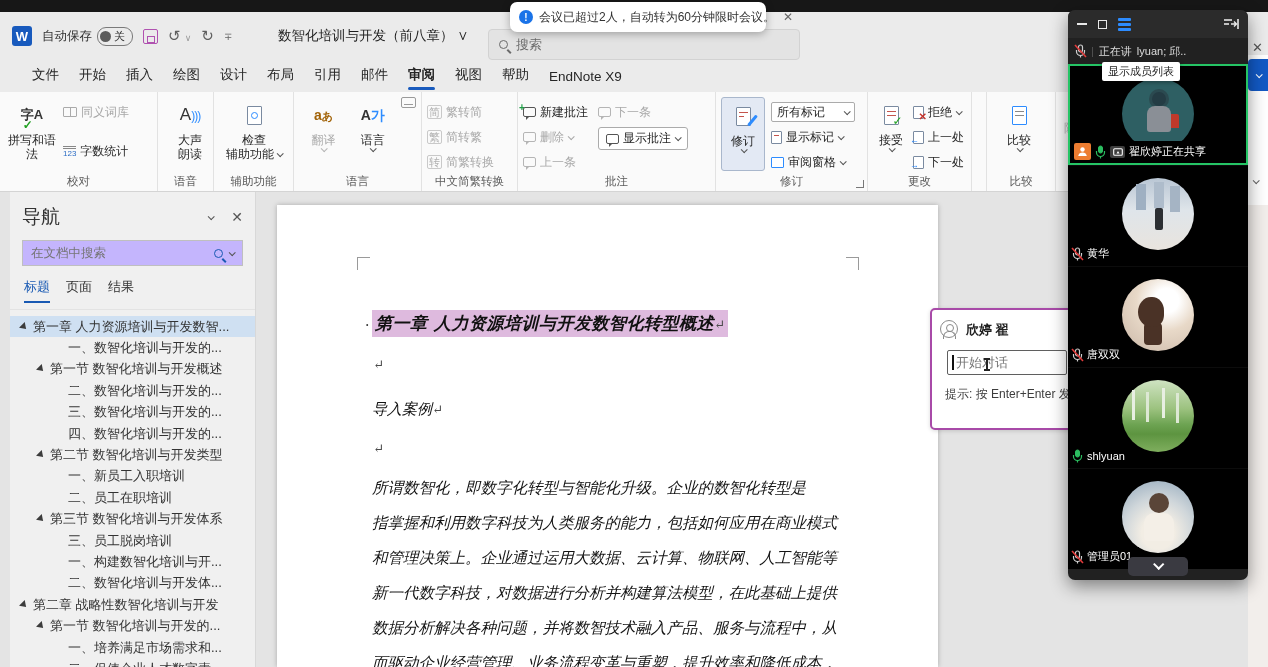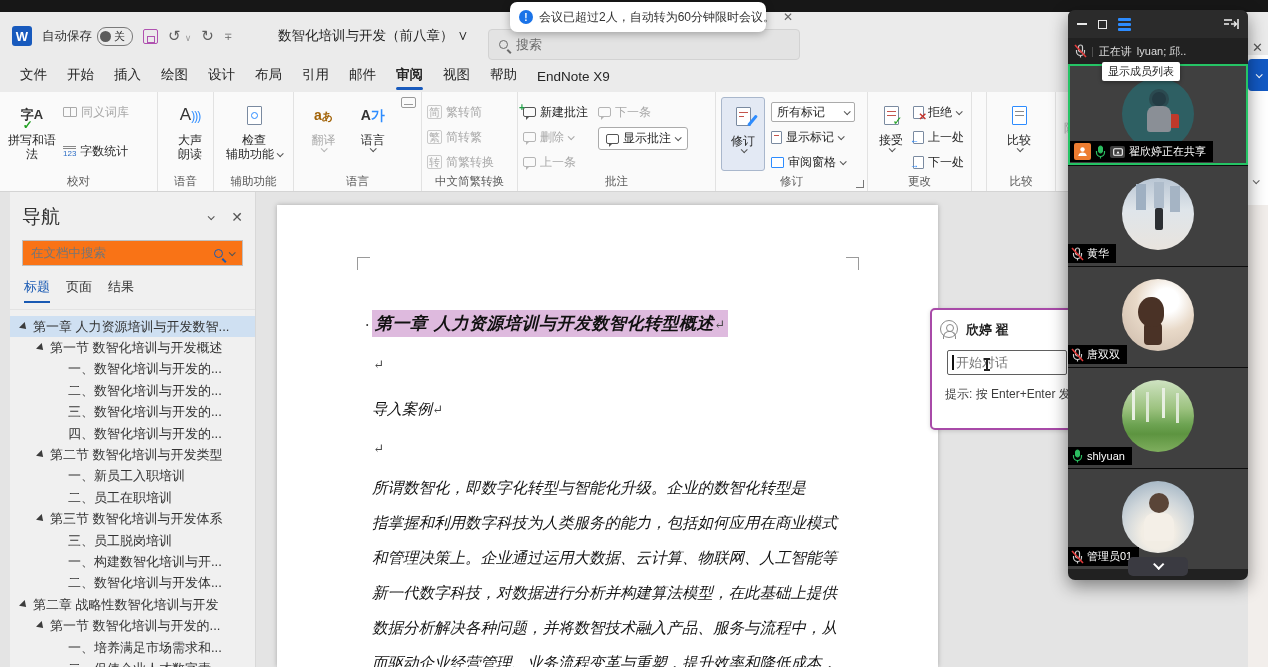--- a/index.html
+++ b/index.html
@@ -27,21 +27,21 @@
   .lens::after{content:"";position:absolute;left:8px;top:8px;width:5px;height:1.5px;background:#6a6a6a;transform:rotate(45deg);transform-origin:0 0}
   .tb-close{position:absolute;left:1252px;top:28px;font-size:13px;color:#555}
 
   
   #toast{left:510px;top:2px;width:256px;height:30px;background:#fff;border-radius:7px;box-shadow:0 2px 8px rgba(0,0,0,.3);display:flex;align-items:center;gap:6px;padding:0 9px;z-index:60}
   .info-ic{width:14px;height:14px;border-radius:50%;background:#1a73e8;color:#fff;font-size:10px;font-weight:bold;display:flex;align-items:center;justify-content:center;flex:none}
   #toast .t-text{font-size:12px;color:#333;white-space:nowrap}
   #toast .t-close{font-size:12px;color:#666;margin-left:2px}
 
   
-  #menubar{left:0;top:60px;width:1268px;height:32px;background:#ebebeb;display:flex;align-items:flex-end;padding-left:10px}
+  #menubar{left:0;top:60px;width:1268px;height:32px;background:#ebebeb;display:flex;align-items:flex-end;padding-left:22px}
   .mtab{padding:6px 10px 8px;font-size:13.5px;color:#262626;position:relative;white-space:nowrap}
   .mtab.active{font-weight:bold}
   .mtab.active::after{content:"";position:absolute;left:10px;right:10px;bottom:2px;height:3px;border-radius:2px;background:#185abd}
 
   
   #ribbon{left:0;top:92px;width:1268px;height:100px;background:#fafafa;border-bottom:1px solid #d4d4d4;display:flex}
   .grp{position:relative;border-right:1px solid #e2e2e2;padding:5px 5px 16px;flex:none}
   .grp-label{position:absolute;bottom:2px;left:0;right:0;text-align:center;font-size:11.5px;color:#5a5a5a;white-space:nowrap}
   .bigbtn{display:flex;flex-direction:column;align-items:center;justify-content:flex-start;width:54px;font-size:12px;color:#262626;line-height:14px;text-align:center;padding-top:3px}
   .bigic{height:30px;display:flex;align-items:center;justify-content:center;margin-bottom:3px}
@@ -73,21 +73,21 @@
   .lang-ic{font-size:14px;font-weight:bold;color:#333}.lang-ic i{font-style:normal;color:#2d8cff}
   .gchar{color:#b0b0b0;font-size:11px;border:1px solid #c9c9c9;border-radius:2px;padding:0 1px;line-height:12px}
 
   
   #main{left:10px;top:192px;width:1104px;height:475px}
   #navpane{position:absolute;left:0;top:0;width:246px;height:475px;background:#f0f0f0;border-right:1px solid #d8d8d8;overflow:hidden}
   .nav-head{display:flex;align-items:center;padding:12px 12px 8px}
   .nav-title{font-size:19px;color:#333;flex:1}
   .nav-head .cv{color:#555;margin-right:18px}
   .nav-x{color:#555;font-size:14px}
-  .nav-search{margin:2px 12px 10px;height:26px;background:#f97316;border:1px solid #bfbfbf;display:flex;align-items:center;padding:0 8px;gap:6px}
+  .nav-search{margin:2px 12px 10px;height:26px;background:#c4b5fd;border:1px solid #bfbfbf;display:flex;align-items:center;padding:0 8px;gap:6px}
   .nav-search input{border:none;outline:none;flex:1;font-size:12.5px;color:#444;background:transparent;font-family:inherit}
   .nav-search .lens{border-color:#1859b3}.nav-search .lens::after{background:#1859b3}
   .nav-search .cv{color:#555}
   .nav-tabs{display:flex;gap:16px;padding:2px 14px 6px;font-size:13px;color:#333;border-bottom:1px solid #e3e3e3}
   .ntab{padding-bottom:5px}
   .ntab.active{color:#1859b3;border-bottom:2.5px solid #1859b3}
   .tree{padding-top:6px;font-size:13px;color:#333}
   .titem{display:flex;align-items:center;height:21.4px;white-space:nowrap;overflow:hidden}
   .titem.sel{background:#cfe0f2}
   .tri{width:0;height:0;border-left:4px solid transparent;border-right:4px solid transparent;border-top:6px solid #3c3c3c;transform:rotate(-45deg);margin-right:5px;flex:none}
@@ -133,21 +133,21 @@
   .m-min{width:10px;height:2px;background:#e8e8e8}
   .m-max{width:9px;height:9px;border:1.5px solid #e8e8e8}
   .m-list{display:flex;flex-direction:column;gap:2px}
   .m-list span{width:13px;height:3px;background:#2d8cff;border-radius:1px}
   .m-expand{margin-left:auto}
   .m-status{height:26px;display:flex;align-items:center;gap:5px;padding:0 7px;color:#ddd;font-size:11px;position:relative}
   .m-sep{color:#555}
   .m-suffix{overflow:hidden;white-space:nowrap;flex:1}
   .m-tip{position:absolute;left:34px;top:24px;background:#fff;color:#222;font-size:11px;padding:2px 6px;border-radius:2px;box-shadow:0 1px 4px rgba(0,0,0,.4);white-space:nowrap;z-index:5}
   .tiles{position:absolute;left:0;top:54px;width:180px}
-  .tile{position:relative;width:180px;height:101px;background:#404040;border-top:1px solid #0c0c0c}
+  .tile{position:relative;width:180px;height:101px;background:#000000;border-top:1px solid #0c0c0c}
   .tile.sharing{border:2px solid #25c465}
   .av{position:absolute;left:50%;top:12px;transform:translateX(-50%);width:72px;height:72px;border-radius:50%}
   .av1{background:#2e5f63}
   .av1::before{content:"";position:absolute;left:30px;top:14px;width:14px;height:14px;border-radius:50%;background:#243c44;box-shadow:0 0 0 3px #2b4a50}
   .av1::after{content:"";position:absolute;left:25px;top:28px;width:24px;height:26px;border-radius:8px 8px 3px 3px;background:#8a8f96;box-shadow:14px 2px 0 -6px #c0392b}
   .av2{background:linear-gradient(180deg,#b9c6d4 0%,#dfe5ea 45%,#e9e4de 100%)}
   .av2::after{content:"";position:absolute;left:33px;top:30px;width:8px;height:22px;background:#2c2f33;border-radius:2px}
   .av2::before{content:"";position:absolute;left:14px;top:6px;width:10px;height:26px;background:#9fb0c2;box-shadow:18px -2px 0 #aebccb,34px 2px 0 #a5b4c4}
   .av3{background:radial-gradient(circle at 62% 30%,#ffffff 18%,#e8d9c8 45%,#c9b6a6 100%)}
   .av3::after{content:"";position:absolute;left:16px;top:18px;width:26px;height:30px;border-radius:50% 45% 40% 50%;background:#4a3226}
@@ -450,26 +450,26 @@
       <div class="nav-tabs">
         <span class="ntab active">标题</span>
         <span class="ntab">页面</span>
         <span class="ntab">结果</span>
       </div>
       <div class="tree">
         <div class="titem sel lv0">
             <span class="tri"></span>
             <span>第一章 人力资源培训与开发数智...</span>
           </div>
+        <div class="titem lv2">
+            <span>一、数智化培训与开发的...</span>
+          </div>
         <div class="titem lv1">
             <span class="tri"></span>
             <span>第一节 数智化培训与开发概述</span>
-          </div>
-        <div class="titem lv2">
-            <span>一、数智化培训与开发的...</span>
           </div>
         <div class="titem lv2">
             <span>二、数智化培训与开发的...</span>
           </div>
         <div class="titem lv2">
             <span>三、数智化培训与开发的...</span>
           </div>
         <div class="titem lv2">
             <span>四、数智化培训与开发的...</span>
           </div>

